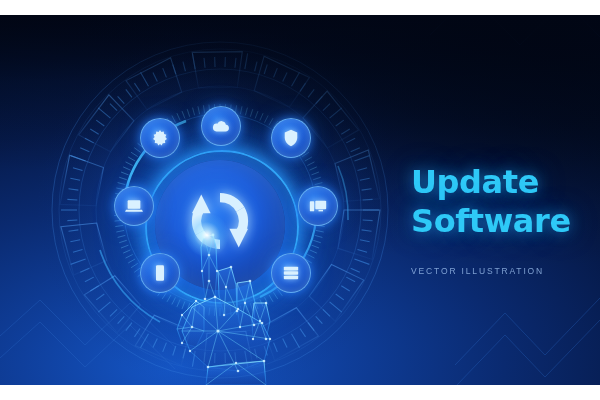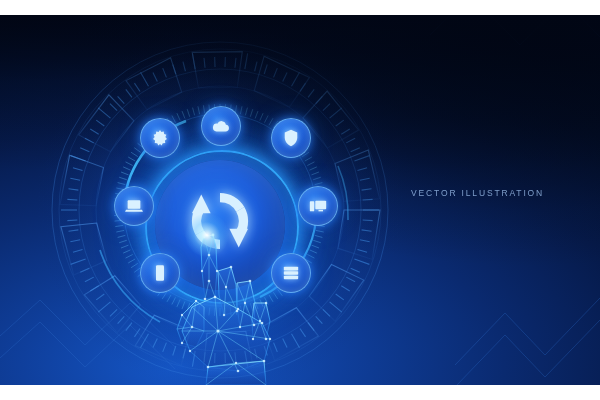--- a/index.html
+++ b/index.html
@@ -619,17 +619,19 @@
           <circle cx="38" cy="140" r="1.2"></circle>
             <circle cx="84" cy="152" r="1.2"></circle>
           <circle cx="86" cy="98" r="1.2"></circle>
             <circle cx="63" cy="86" r="1.2"></circle>
         </g>
       </svg>
     </div>
     <div id="fingertip-glow"></div>
 
     <div id="textblock">
+      <div class="title-line">Update</div>
+      <div class="title-line">Software</div>
       <div id="subtitle">VECTOR ILLUSTRATION</div>
     </div>
 
   </div>
 </div>
 
 </body></html>

